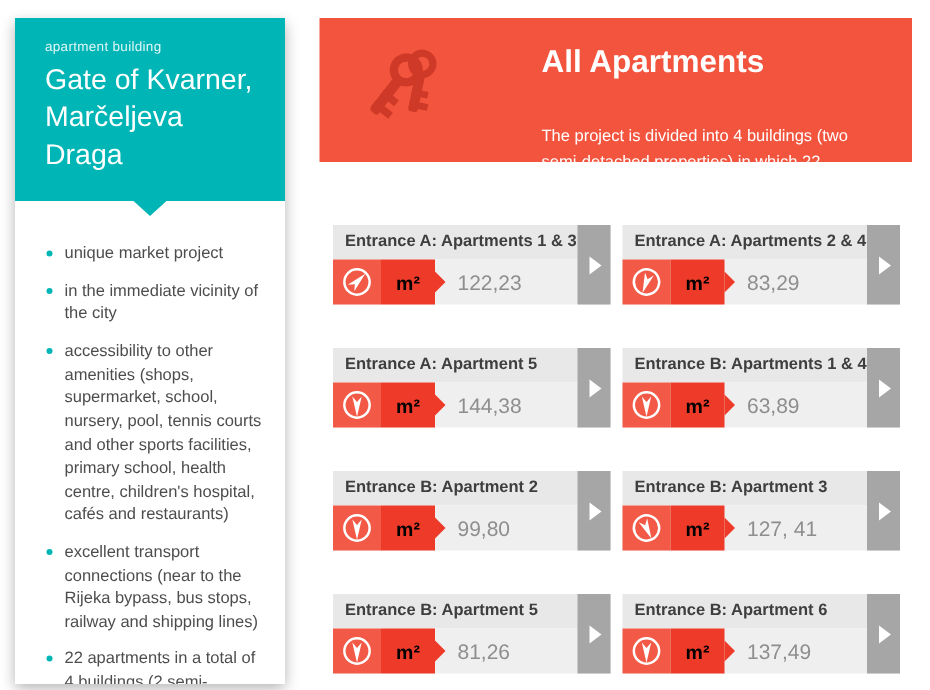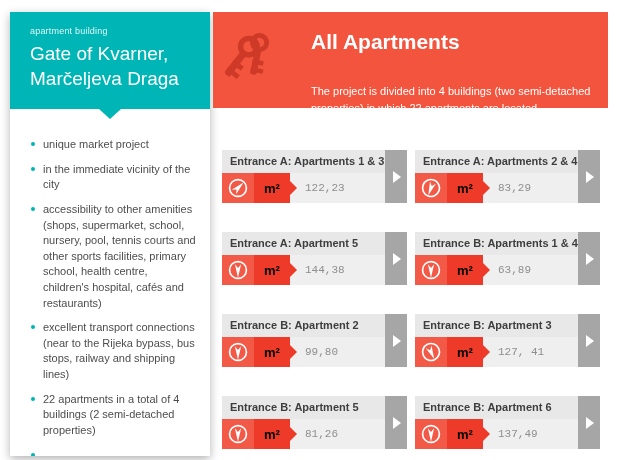--- a/index.html
+++ b/index.html
@@ -10,21 +10,21 @@
     height: 460px;
     background: #ffffff;
     overflow: hidden;
     font-family: "Liberation Sans", sans-serif;
   }
 
   
   .sidebar {
     position: absolute;
     left: 10px; top: 12px;
-    width: 200px;
+    width: 180px;
     height: 444px;
     background: #ffffff;
     box-shadow: 0 3px 9px rgba(0,0,0,0.30);
     display: flex;
     flex-direction: column;
   }
   .sidebar-header {
     position: relative;
     background: #00b5b5;
     padding: 14px 16px 18px 20px;
@@ -77,21 +77,22 @@
   .main {
     position: absolute;
     left: 213px; top: 12px;
     width: 395px;
   }
   .main-header {
     background: #f2543d;
     height: 96px;
     display: flex;
     align-items: flex-start;
-    padding: 15px 16px 0 12px;
+    padding: 15px 16px 0 34px;
+    gap: 28px;
   }
   .keys { flex: 0 0 auto; margin-top: 4px; }
   .main-header-text { margin-left: 26px; color: #ffffff; }
   .main-title {
     font-size: 21px;
     font-weight: 700;
     margin: 3px 0 8px 0;
   }
   .main-desc {
     font-size: 11px;
@@ -171,27 +172,26 @@
     content: "";
     position: absolute;
     left: 100%; top: 50%;
     margin-top: -7px;
     border-left: 7px solid #ee3a28;
     border-top: 7px solid transparent;
     border-bottom: 7px solid transparent;
   }
   .area-value {
     flex: 1 1 auto;
-    font-size: 11px;
+    font-size: 14px;
     color: #8e8e8e;
     line-height: 30px;
     padding-left: 15px;
     white-space: nowrap;
     overflow: hidden;
-    font-family: Liberation Mono, monospace;
   }
 </style>
 </head>
 <body>
 
 <div class="page">
 
   <aside class="sidebar">
     <div class="sidebar-header">
       <div class="eyebrow">apartment building</div>

